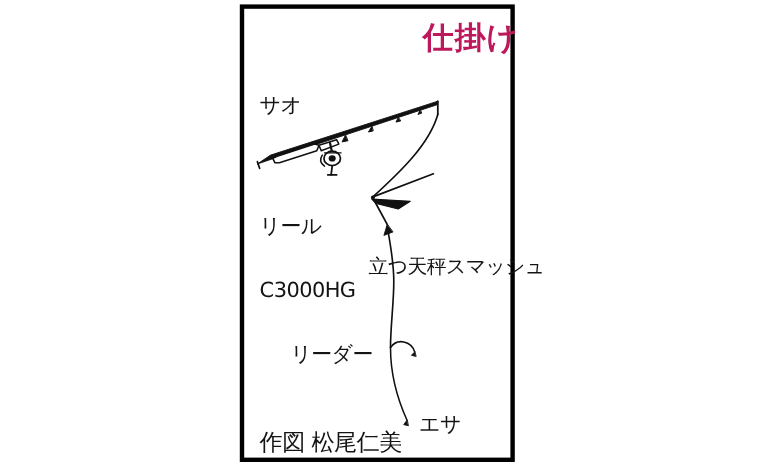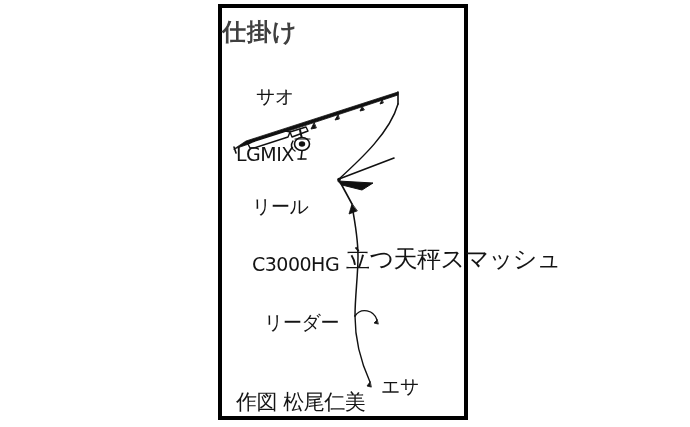--- a/index.html
+++ b/index.html
@@ -47,30 +47,30 @@
     white-space: pre;
     line-height: 1.02;
     letter-spacing: -0.5px;
     color: #141414;
   }
   .title {
     position: absolute;
     left: 0;
     top: 8px;
     width: 250px;
-    text-align: left;
-    font-size: 24px;
+    text-align: right;
+    font-size: 28px;
     font-weight: bold;
     letter-spacing: 1px;
-    color: #404040;
+    color: #be185d;
   }
-  .rod-label   { left: 14px;  top: 40px;  font-size: 19px; text-align: right; }
+  .rod-label   { left: 14px;  top: 40px;  font-size: 19px; }
   .line-label  { left: 146px; top: 98px;  font-size: 19px; }
-  .reel-label  { left: 14px;  top: 150px; font-size: 19px; margin-left: 16px; }
-  .tenbin-label{ left: 124px; top: 190px; font-size: 24px; }
+  .reel-label  { left: 14px;  top: 150px; font-size: 19px; }
+  .tenbin-label{ left: 113px; top: 190px; font-size: 18px; font-family: Liberation Mono, monospace; }
   .hook-label  { left: 42px;  top: 266px; font-size: 19px; }
   .bait-label  { left: 159px; top: 330px; font-size: 19px; }
   .credit      { left: 14px;  top: 384px; font-size: 21px; }
   .lbl span { display: block; }
 </style>
 </head>
 <body>
 
 <div id="page">
 
@@ -139,21 +139,20 @@
           <path d="M148,374 l-3,4 l4,1 Z" fill="#111111" stroke="#111111" stroke-width="0.8"></path>
         </g>
 
       </g>
     </svg>
 
     <div class="title">仕掛け</div>
 
     <div class="lbl rod-label">
       <span>サオ</span>
-      <span>LGMIX</span>
     </div>
 
 
     <div class="lbl reel-label">
       <span>リール</span>
       <span>C3000HG</span>
     </div>
 
     <div class="lbl tenbin-label">
       <span>立つ天秤スマッシュ</span>

